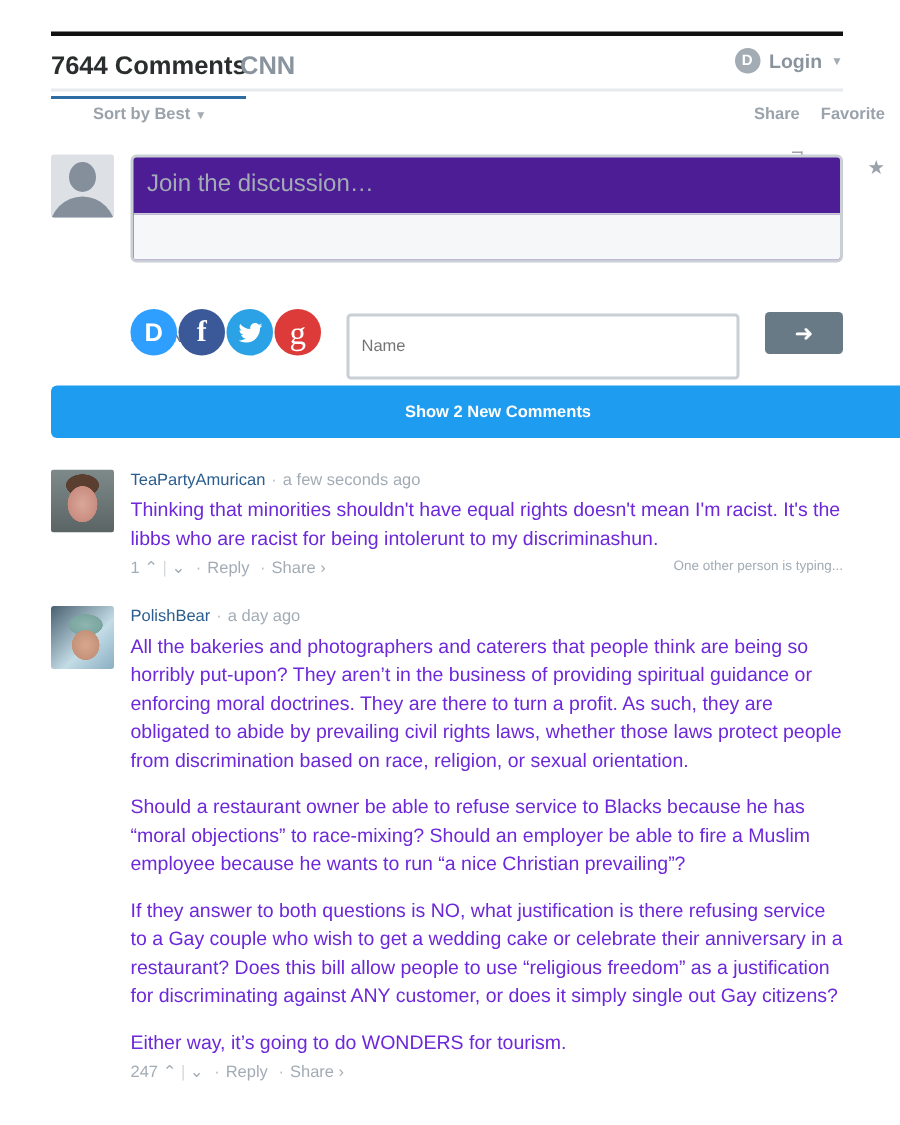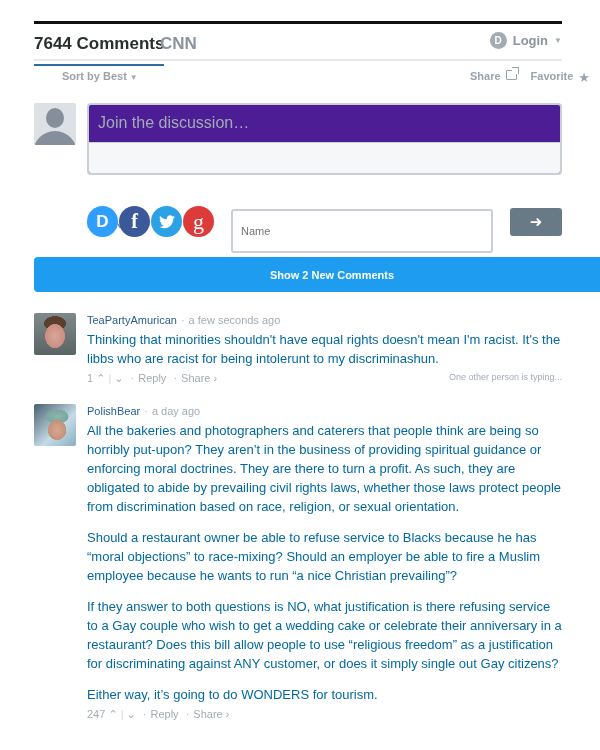--- a/index.html
+++ b/index.html
@@ -13,21 +13,21 @@
   .nav-tab.active { left: 0; color: #2a2e2e; }
   .nav-tab.active::after { content: ""; position: absolute; left: 0; right: 0; bottom: -12px; height: 2px; background: #2e6da4; }
   .nav-tab.cnn { left: 126px; color: #8a949e; font-weight: bold; }
   .login { position: absolute; right: 0; top: 8px; display: flex; align-items: center; gap: 6px; color: #8a949e; font-size: 13px; font-weight: bold; }
   .disqus-mini { width: 17px; height: 17px; border-radius: 50%; background: #a3abb3; color: #fff; font-size: 10px; font-weight: bold; display: flex; align-items: center; justify-content: center; }
   .caret { font-size: 8px; color: #a3abb3; }
 
   .subnav { position: absolute; left: 34px; top: 68px; width: 528px; height: 18px; font-size: 11px; font-weight: bold; color: #9aa3ab; margin-left: 28px; }
   .sort { position: absolute; left: 0; top: 2px; }
   .subnav-right { position: absolute; right: 0; top: 2px; display: flex; gap: 14px; }
-  .subnav-right span.item { display: flex; align-items: flex-start; gap: 5px; }
+  .subnav-right span.item { display: flex; align-items: flex-end; gap: 22px; flex-direction: column; }
   .share-ico { width: 11px; height: 10px; border: 1.5px solid #9aa3ab; border-radius: 1px; position: relative; }
   .share-ico::after { content: ""; position: absolute; right: -3px; top: -4px; width: 6px; height: 6px; border-top: 1.5px solid #9aa3ab; border-right: 1.5px solid #9aa3ab; background: #fff; }
   .star { font-size: 13px; color: #9aa3ab; }
 
   .guest-avatar { position: absolute; left: 34px; top: 103px; width: 42px; height: 42px; background: #dde1e6; overflow: hidden; border-radius: 2px; }
   .guest-avatar .head { position: absolute; left: 12px; top: 5px; width: 18px; height: 20px; border-radius: 50%; background: #848f9b; }
   .guest-avatar .body { position: absolute; left: -1px; top: 28px; width: 44px; height: 24px; border-radius: 22px 22px 0 0; background: #848f9b; }
 
   .composer { position: absolute; left: 87px; top: 103px; width: 475px; height: 72px; border: 2px solid #c9cfd5; border-radius: 4px; overflow: hidden; background: #4c1d95; }
   .composer-input { height: 38px; padding: 9px 9px; font-size: 16px; color: #a3acb5; border-bottom: 1px solid #c9cfd5; }
@@ -51,21 +51,21 @@
 
   .comment { position: absolute; left: 34px; width: 528px; }
   .c-avatar { position: absolute; left: 0; top: 0; width: 42px; height: 42px; border-radius: 2px; overflow: hidden; }
   .av1 { background: radial-gradient(ellipse 14px 17px at 50% 55%, #d9a799 0%, #c98d80 70%, transparent 72%), radial-gradient(ellipse 18px 12px at 50% 25%, #5a3e30 0%, #5a3e30 60%, transparent 62%), linear-gradient(#7e8a8a, #5b6464); }
   .av2 { background: radial-gradient(ellipse 13px 14px at 55% 62%, #d8a78c 0%, #c4927a 70%, transparent 72%), radial-gradient(ellipse 16px 10px at 55% 30%, #8fb5b0 0%, #7aa59f 70%, transparent 72%), linear-gradient(135deg, #4a6070, #c3dce6 60%, #8aaec2); }
   .c-body { position: absolute; left: 53px; top: 0; width: 475px; }
   .c-head { font-size: 11px; line-height: 14px; }
   .c-author { font-weight: normal; color: #2b5d8f; }
   .c-sep { color: #b5bcc3; margin: 0 4px; }
   .c-time { color: #a3acb5; }
-  .c-text { font-size: 13px; line-height: 19px; color: #0369a1; margin-top: 3px; }
+  .c-text { font-size: 13px; line-height: 19px; color: #6d28d9; margin-top: 3px; }
   .c-text p + p { margin-top: 12px; }
   .c-footer { font-size: 11px; color: #a3acb5; margin-top: 4px; height: 14px; position: relative; }
   .c-footer .bar { color: #d4d9de; margin: 0 3px; }
   .c-footer .typing { position: absolute; right: 0; top: 0; font-size: 9px; }
 </style>
 </head>
 <body>
 
 <div class="topbar"></div>
 

